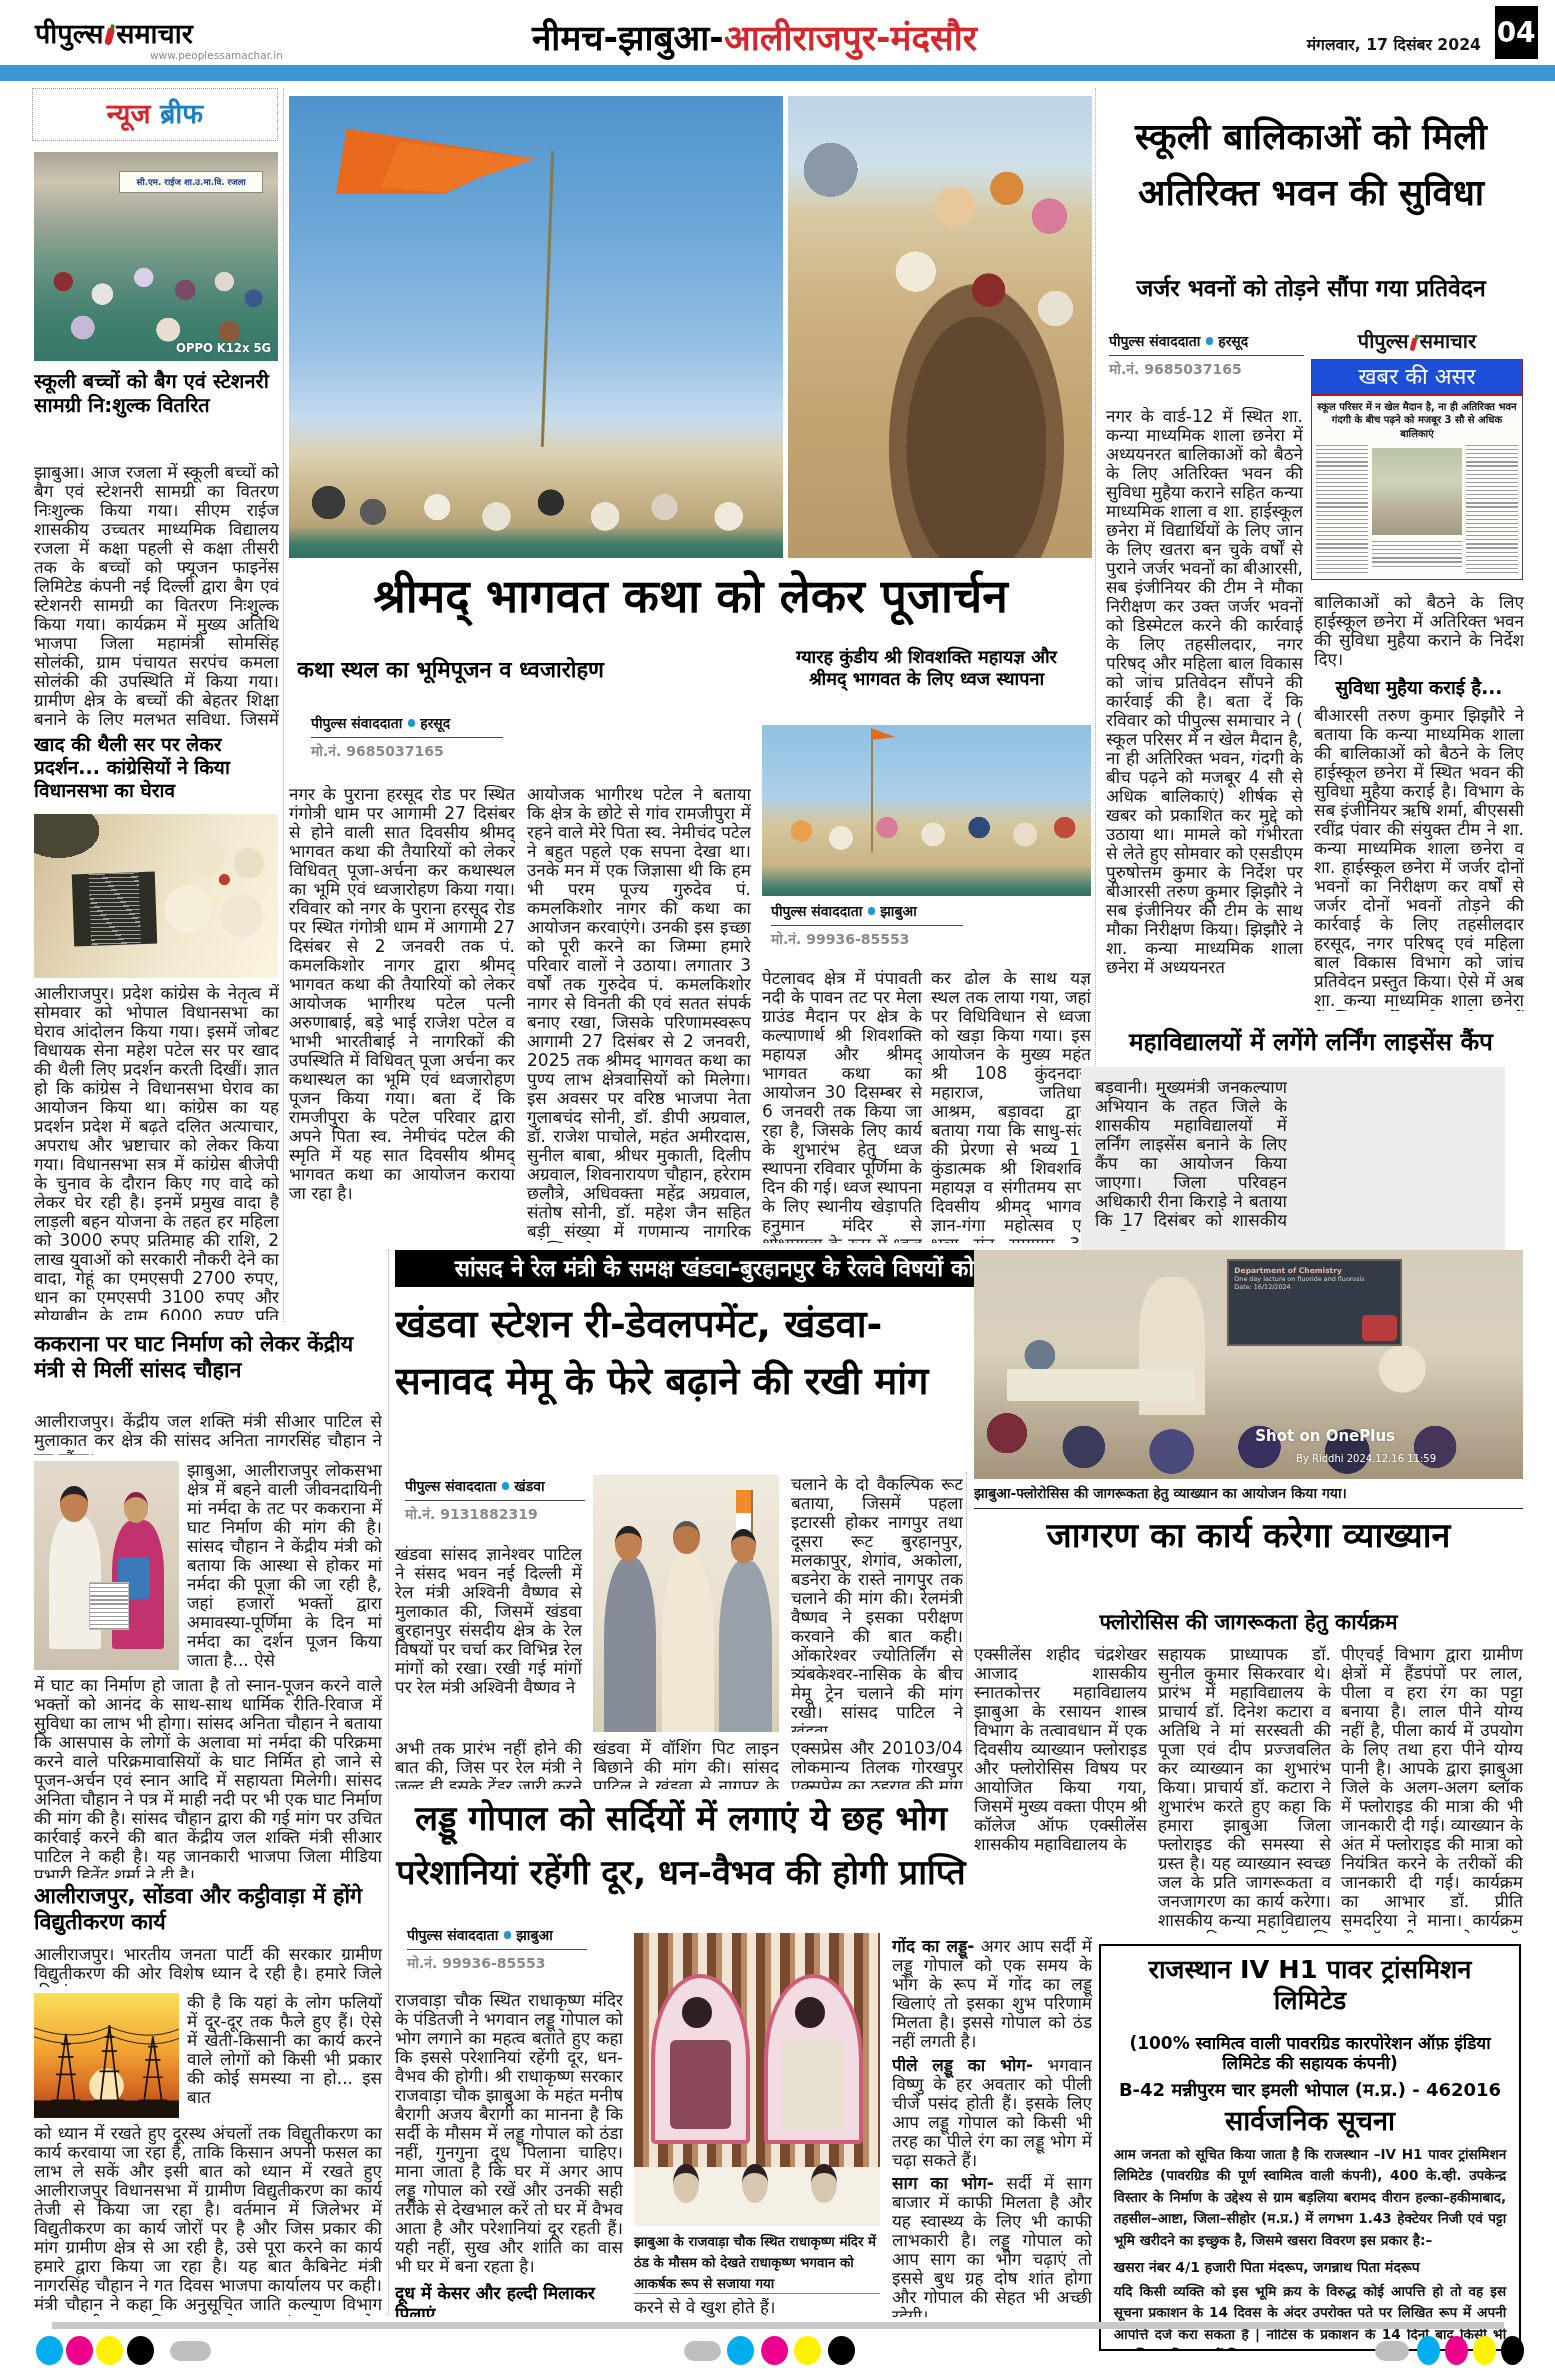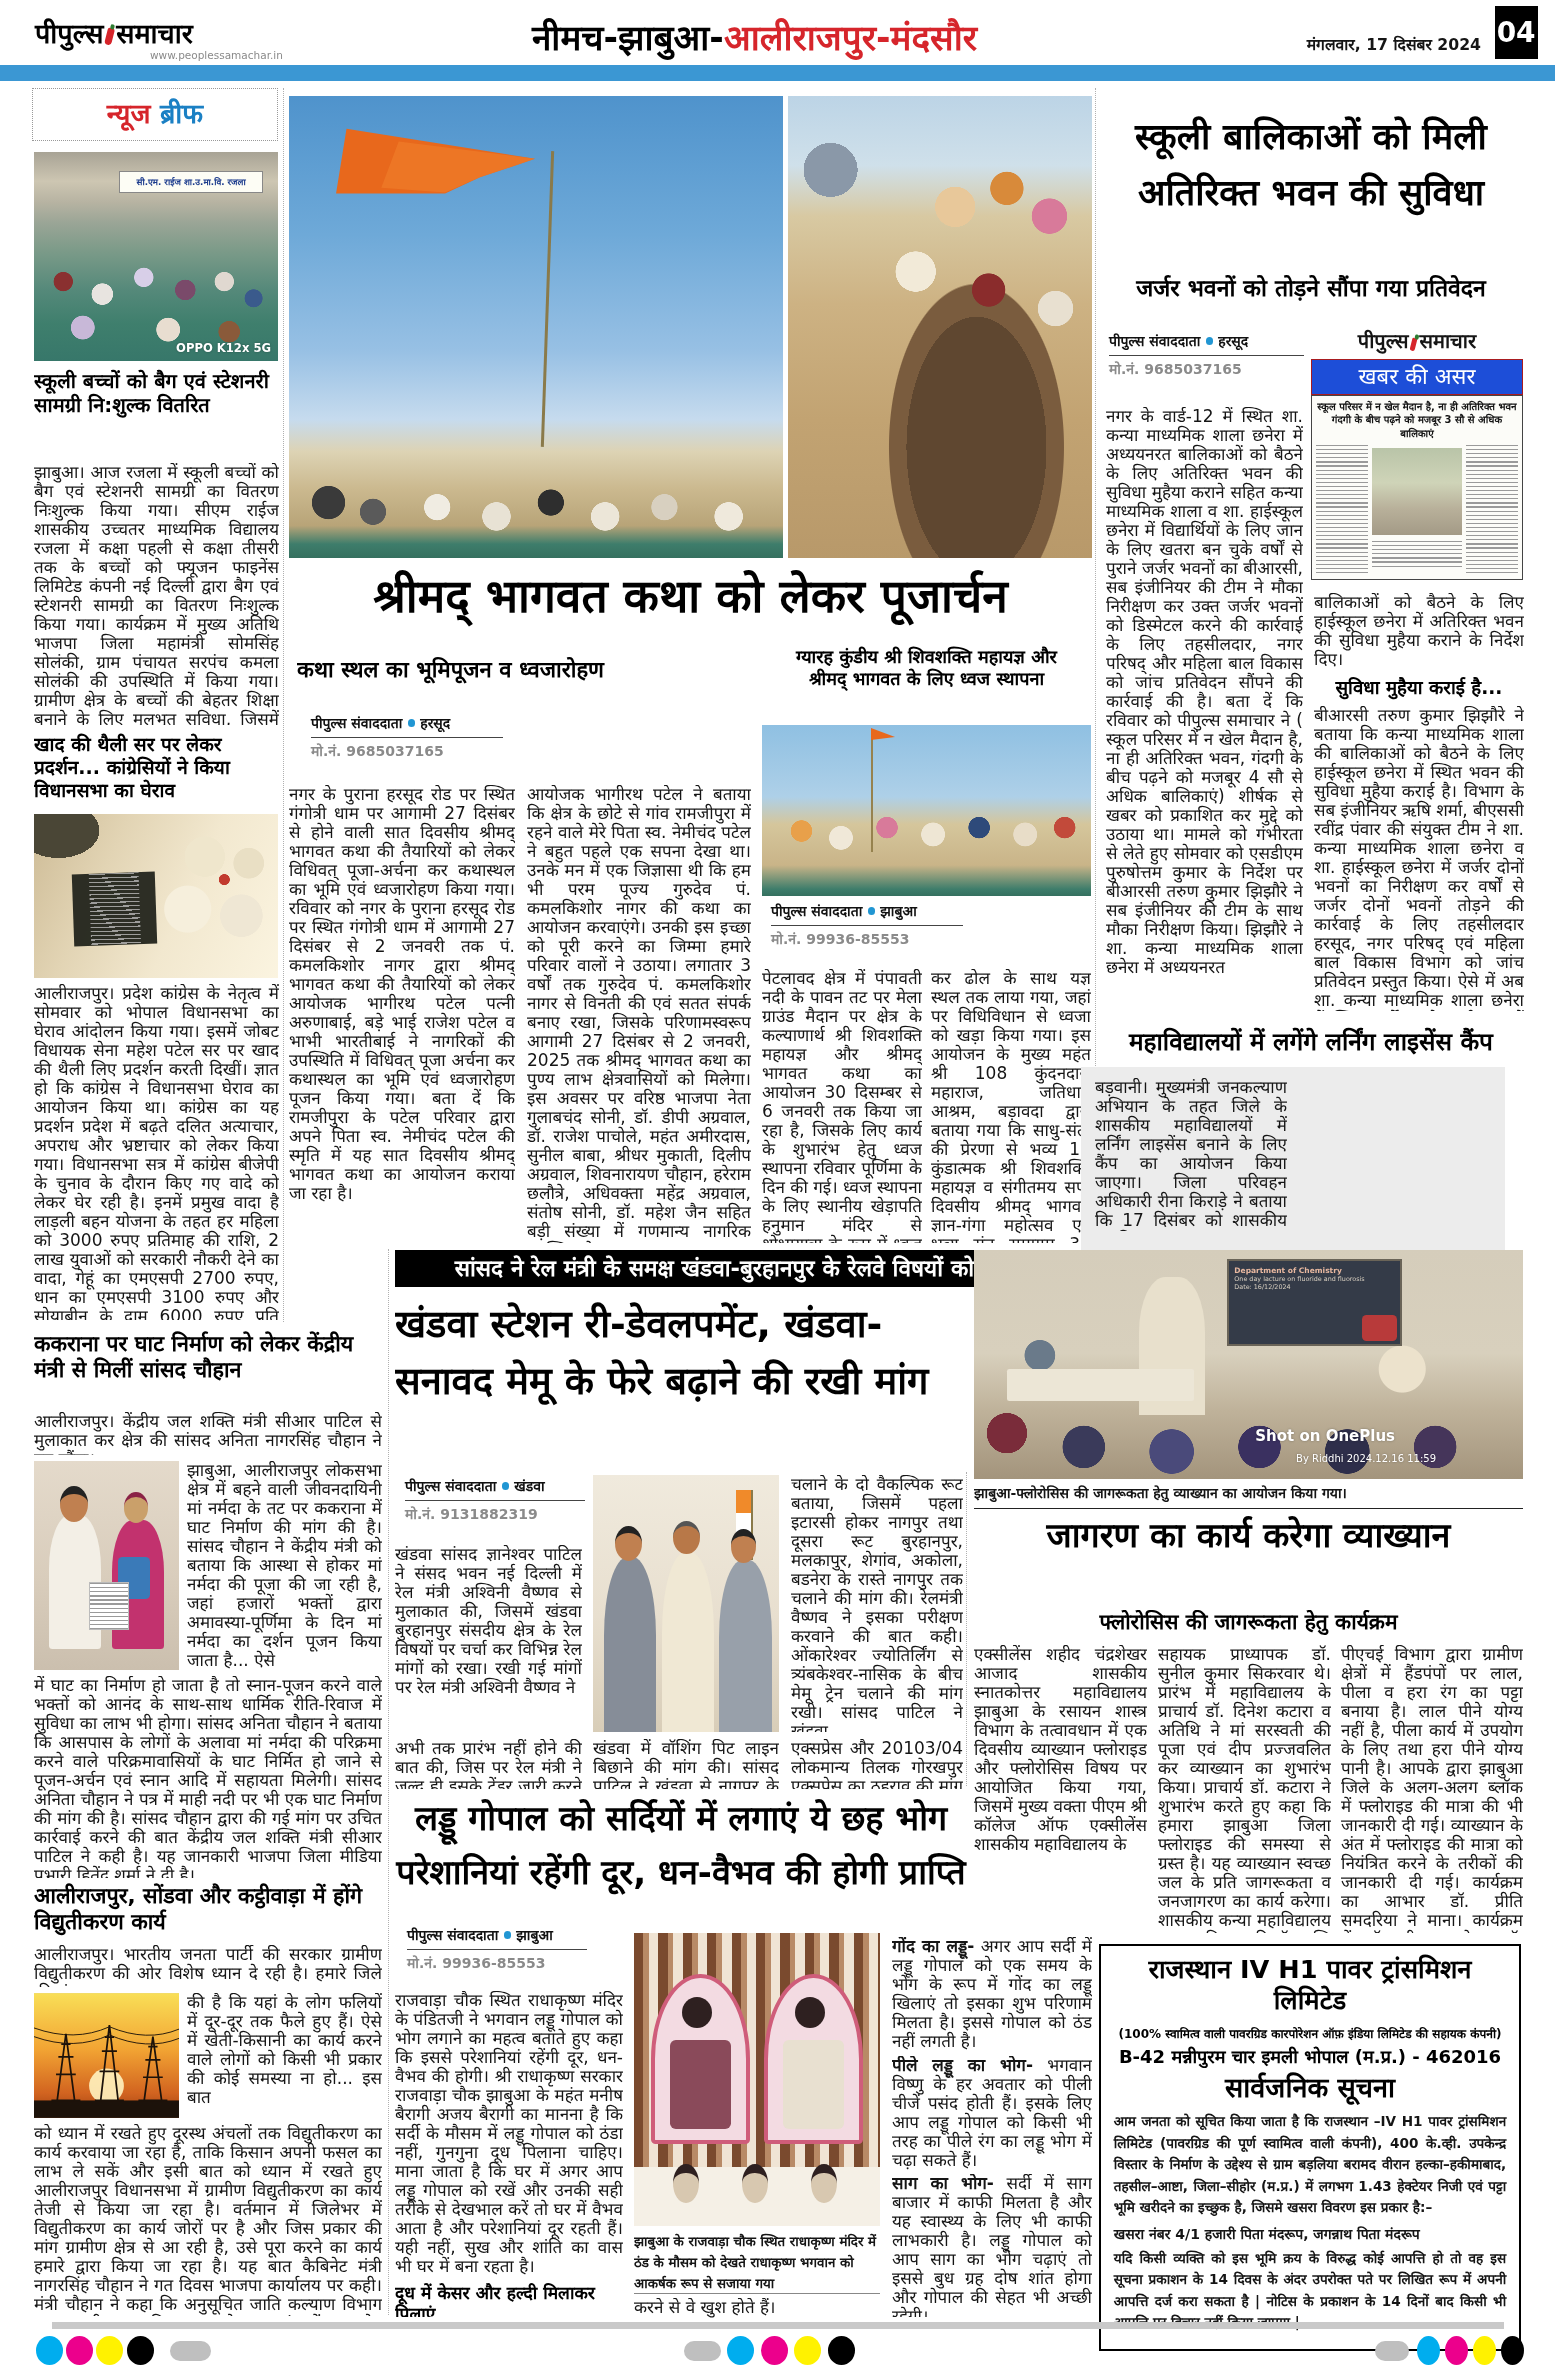--- a/index.html
+++ b/index.html
@@ -316,21 +316,21 @@
 <div class="abs" style="left:892px;top:1937px;width:200px;height:380px;overflow:hidden">
   <p class="bd j" style="margin:0 0 4.6px 0"><span class="bt">गोंद का लड्डू-</span> <span>अगर आप सर्दी में लड्डू गोपाल को एक समय के भोग के रूप में गोंद का लड्डू खिलाएं तो इसका शुभ परिणाम मिलता है। इससे गोपाल को ठंड नहीं लगती है।</span></p>
   <p class="bd j" style="margin:0 0 4.6px 0"><span class="bt">पीले लड्डू का भोग-</span> <span>भगवान विष्णु के हर अवतार को पीली चीजें पसंद होती हैं। इसके लिए आप लड्डू गोपाल को किसी भी तरह का पीले रंग का लड्डू भोग में चढ़ा सकते हैं।</span></p>
   <p class="bd j" style="margin:0 0 14px 0"><span class="bt">साग का भोग-</span> <span>सर्दी में साग बाजार में काफी मिलता है और यह स्वास्थ्य के लिए भी काफी लाभकारी है। लड्डू गोपाल को आप साग का भोग चढ़ाएं तो इससे बुध ग्रह दोष शांत होगा और गोपाल की सेहत भी अच्छी रहेगी।</span></p>
   <p class="bd j" style="margin:0 0 4.6px 0"><span class="bt">पंजीरी का भोग-</span> <span>अगर आप सर्दी के मौसम में लड्डू गोपाल को पंजीरी के लड्डू का भोग लगाएं तो इससे घर की सारी परेशानियां दूर होंगी और घर में खुशहाली आएगी।</span></p>
   <p class="bd j" style="margin:0"><span class="bt">पपीते का भोग-</span> <span>ठंड के मौसम में लड्डू गोपाल को पपीते का भोग जरूर लगाना चाहिए। यह सेहत के लिए अच्छा होता है और बाल गोपाल प्रसन्न भी होते हैं।</span></p>
 </div>
 
 <div class="abs" style="left:1099px;top:1944px;width:422px;height:407px;border:2.9px solid #000;box-sizing:border-box;padding:8.1px 12.8px;overflow:hidden">
   <div class="hl ctr" style="font-size:25.6px">राजस्थान IV H1 पावर ट्रांसमिशन लिमिटेड</div>
-  <div class="hl ctr" style="font-size:12px;margin-top:10px">(100% स्वामित्व वाली पावरग्रिड कारपोरेशन ऑफ़ इंडिया लिमिटेड की सहायक कंपनी)</div>
+  <div class="hl ctr" style="font-size:17px;margin-top:16px">(100% स्वामित्व वाली पावरग्रिड कारपोरेशन ऑफ़ इंडिया लिमिटेड की सहायक कंपनी)</div>
   <div class="hl ctr" style="font-size:18px;margin-top:4.6px">B-42 मन्नीपुरम चार इमली भोपाल (म.प्र.) - 462016</div>
   <div class="hl ctr" style="font-size:27px;margin-top:4.6px">सार्वजनिक सूचना</div>
   <div class="j" style="font-size:13.6px;line-height:21.5px;margin-top:5.8px;font-weight:600">आम जनता को सूचित किया जाता है कि राजस्थान –IV H1 पावर ट्रांसमिशन लिमिटेड (पावरग्रिड की पूर्ण स्वामित्व वाली कंपनी), 400 के.व्ही. उपकेन्द्र विस्तार के निर्माण के उद्देश्य से ग्राम बड़लिया बरामद वीरान हल्का–हकीमाबाद, तहसील–आष्टा, जिला–सीहोर (म.प्र.) में लगभग 1.43 हेक्टेयर निजी एवं पट्टा भूमि खरीदने का इच्छुक है, जिसमे खसरा विवरण इस प्रकार है:–</div>
   <div style="font-size:14px;font-weight:700;margin-top:5.8px">खसरा नंबर 4/1 हजारी पिता मंदरूप, जगन्नाथ पिता मंदरूप</div>
   <div class="j" style="font-size:13.6px;line-height:21.5px;margin-top:4.6px;font-weight:600">यदि किसी व्यक्ति को इस भूमि क्रय के विरुद्ध कोई आपत्ति हो तो वह इस सूचना प्रकाशन के 14 दिवस के अंदर उपरोक्त पते पर लिखित रूप में अपनी आपत्ति दर्ज करा सकता है | नोटिस के प्रकाशन के 14 दिनों बाद किसी भी आपत्ति पर विचार नहीं किया जाएगा |</div>
 
 </div>
 
 <div class="abs" style="left:52px;top:2322px;width:1452px;height:7px;background:#c9c9c9"></div>
 <div class="regdot" style="left:36px;background:#00adee"></div>

